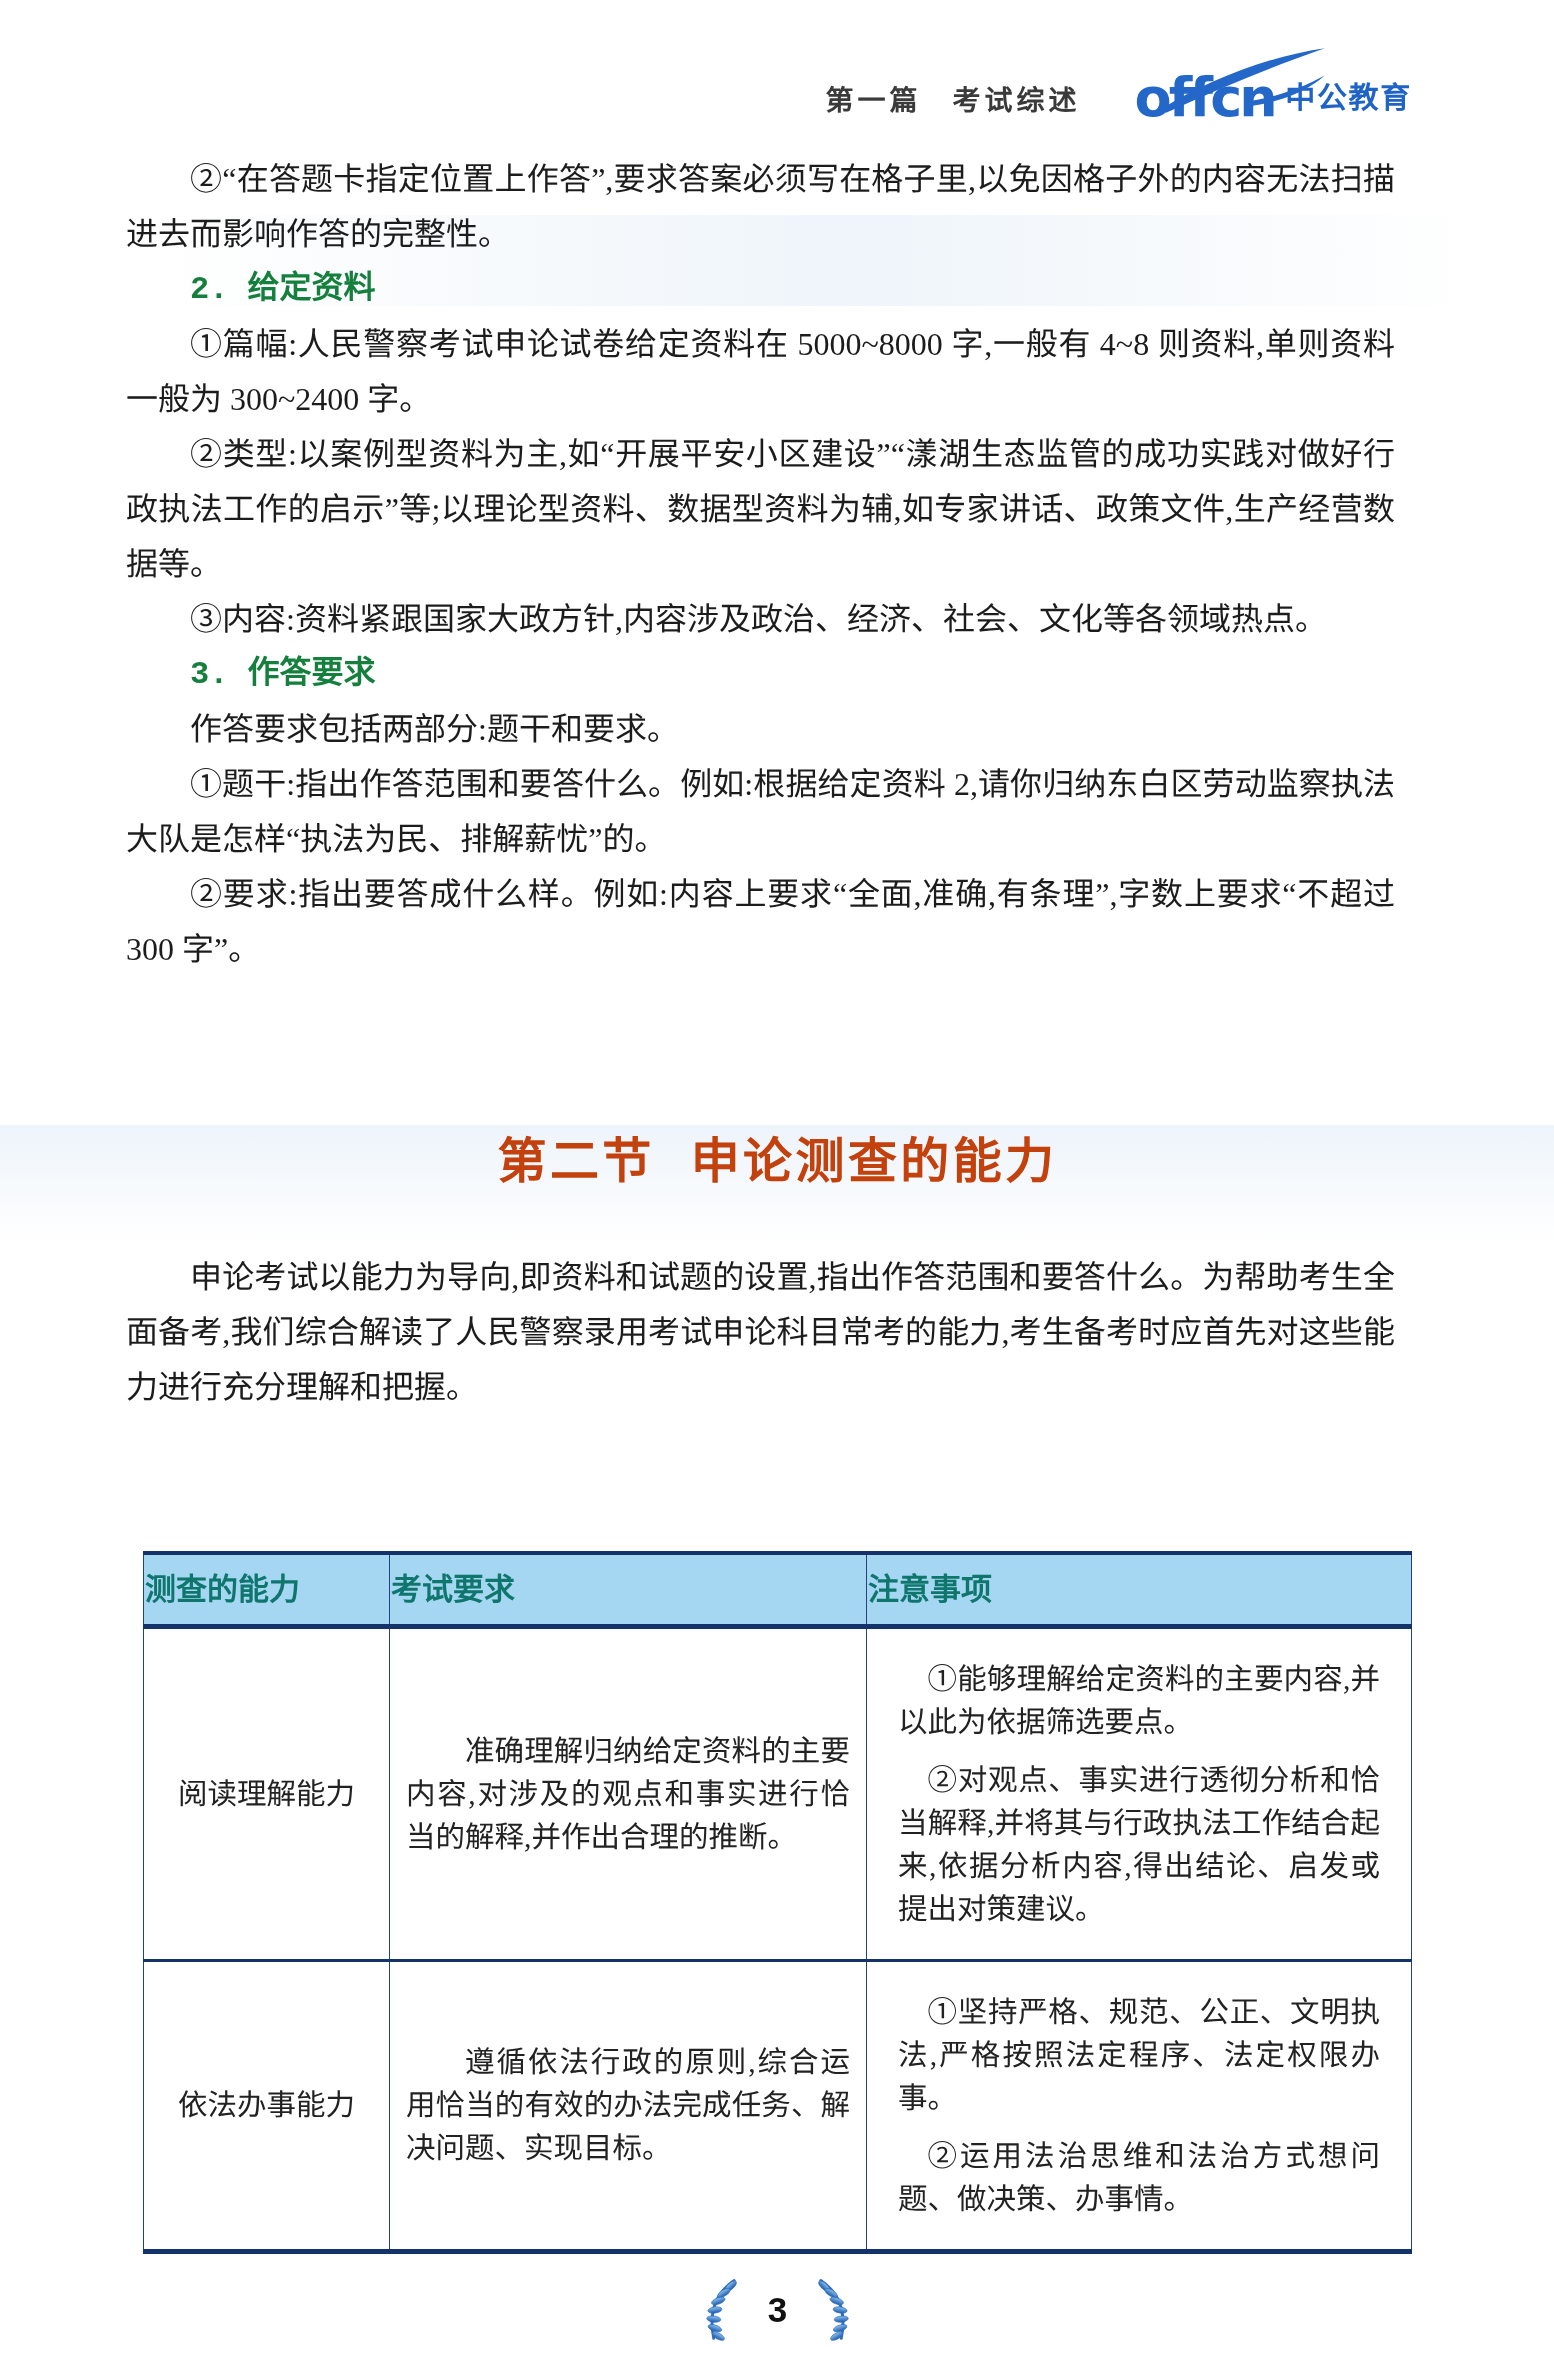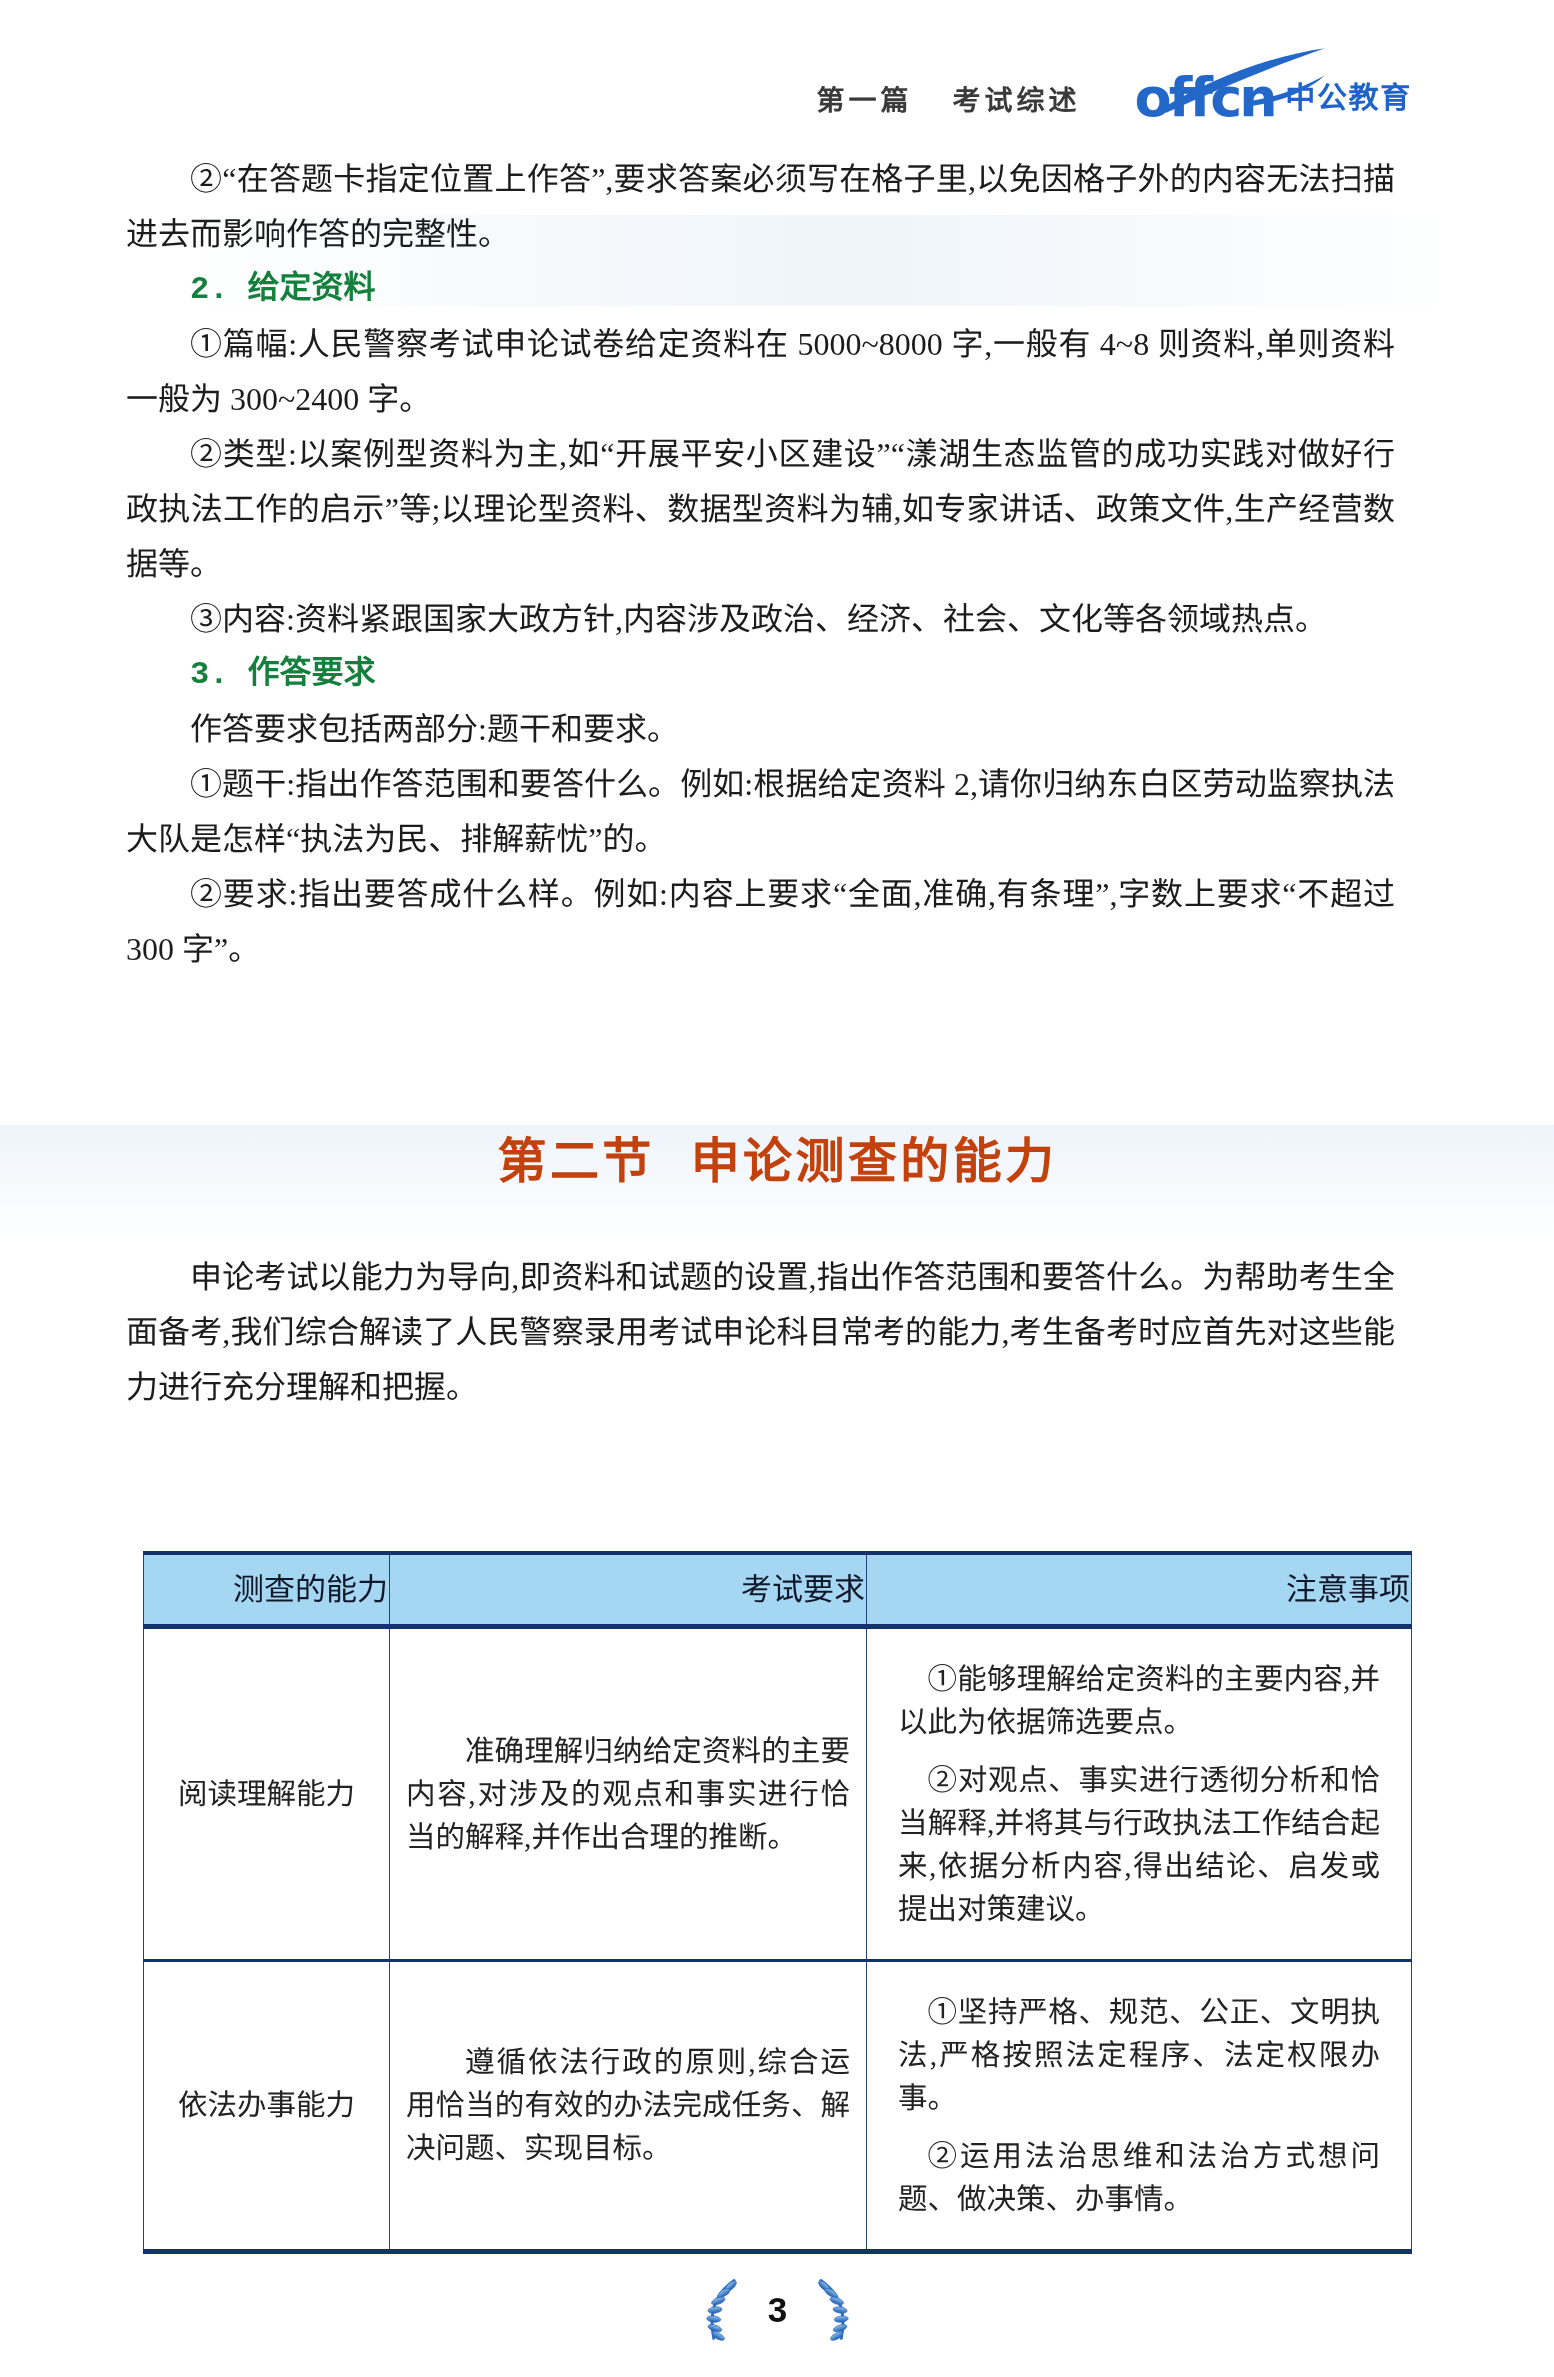--- a/index.html
+++ b/index.html
@@ -18,21 +18,21 @@
   .tint-b{top:1125px;height:119px;background:linear-gradient(180deg,rgba(228,238,248,.65),rgba(228,238,248,0));}
 
   
   .page-header{
     position:absolute;top:71px;left:143px;width:1269px;
     display:flex;justify-content:flex-end;align-items:center;gap:54px;
   }
   .running-title{
     font-family:"Liberation Sans","DejaVu Sans",sans-serif;
     font-weight:700;font-size:28px;color:#3a3a3a;
-    display:flex;gap:40px;letter-spacing:4px;
+    display:flex;gap:31px;letter-spacing:4px;
   }
   .logo{position:relative;display:flex;align-items:center;gap:10.2px;}
   .logo-offcn{
     font-family:"DejaVu Sans","Liberation Sans",sans-serif;
     font-weight:700;font-size:54px;line-height:1;color:#2367c9;letter-spacing:-2.8px;
   }
   .logo-brand{
     font-family:"Liberation Sans","DejaVu Sans",sans-serif;
     font-weight:900;font-size:30px;line-height:1;color:#1f63c6;letter-spacing:1.7px;
   }
@@ -66,22 +66,22 @@
     position:absolute;top:1551px;left:143px;width:1268px;
     border-collapse:collapse;table-layout:fixed;
     font-size:29.5px;line-height:43px;color:#222;
   }
   .ability-table col.c1{width:246px;}
   .ability-table col.c2{width:477px;}
   .ability-table col.c3{width:545px;}
   .ability-table th{
     background:#a6d7f2;
     font-family:"Liberation Sans","DejaVu Sans",sans-serif;
-    font-weight:400;font-size:31px;color:#0f172a;
-    height:67px;text-align:right;
+    font-weight:700;font-size:31px;color:#0f766e;
+    height:67px;text-align:left;
     border-top:4px solid #14336b;
     border-bottom:5.7px solid #14336b;
     border-left:1.7px solid #24437c;border-right:1.7px solid #24437c;
   }
   .ability-table td{
     border:1.7px solid #24437c;
     vertical-align:middle;
     padding:13.6px 16px;
     text-align:justify;
   }

